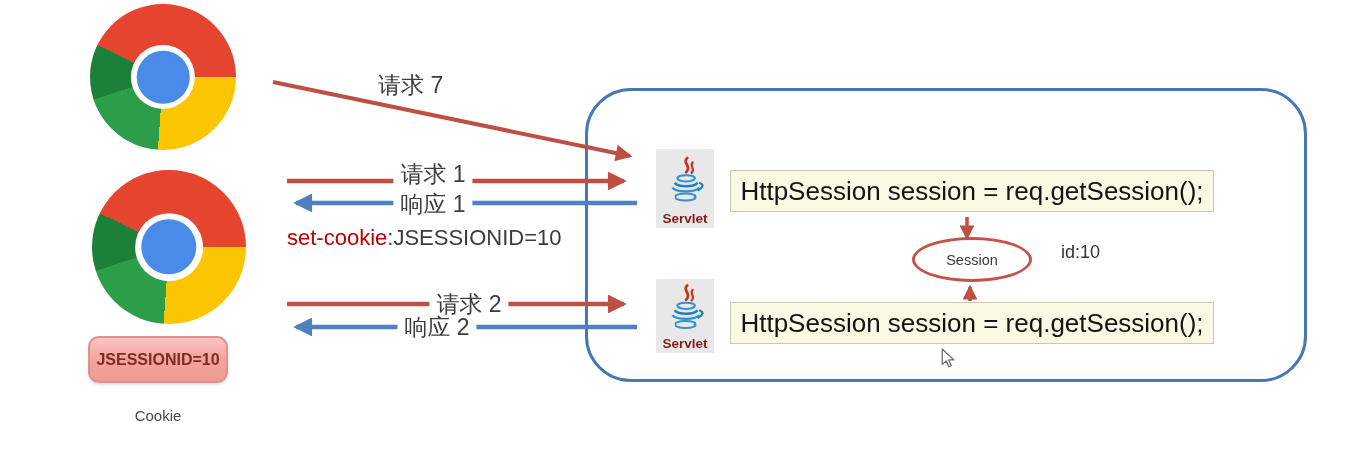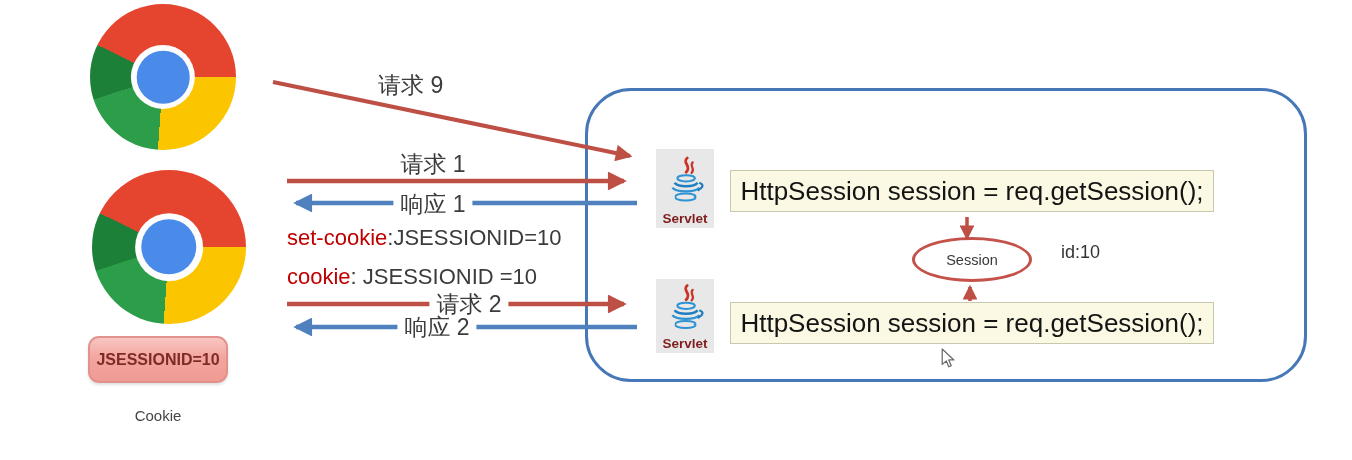--- a/index.html
+++ b/index.html
@@ -55,21 +55,21 @@
   #cookie-caption{left:88px;top:407px;width:140px;text-align:center;font-size:15px;
     color:#454545;z-index:1;}
 
   
   #arrow-layer{left:0;top:0;width:1352px;height:460px;z-index:2;pointer-events:none;}
 
   
   .flow-label{z-index:3;font-size:23px;color:#3c3c3c;white-space:nowrap;line-height:22px;}
   .on-line{transform:translate(-50%,-50%);background:#ffffff;padding:0 7px;}
   #label-request3{left:378px;top:74px;}
-  #label-request1{left:433px;top:164px;text-align:center;}
+  #label-request1{left:433px;top:174px;text-align:center;}
   #label-response1{left:433px;top:204px;}
   #label-request2{left:437px;top:304px;margin-left:32px;}
   #label-response2{left:437px;top:327px;}
 
   
   .hdr-line{z-index:3;font-size:22px;font-weight:500;white-space:nowrap;}
   #set-cookie-line{left:287px;top:225px;}
   #cookie-line{left:287px;top:264px;}
   .hdr-key{color:#c00000;}
   .hdr-rest{color:#3b3b3b;}
@@ -150,30 +150,27 @@
     </defs>
     <line x1="273" y1="82" x2="630" y2="156" stroke="#be4f44" stroke-width="4" marker-end="url(#head-red)"></line>
     <line x1="287" y1="181" x2="624" y2="181" stroke="#be4f44" stroke-width="4.5" marker-end="url(#head-red)"></line>
     <line x1="637" y1="203" x2="296" y2="203" stroke="#4e81bd" stroke-width="4.5" marker-end="url(#head-blue)"></line>
     <line x1="287" y1="304" x2="624" y2="304" stroke="#be4f44" stroke-width="4.5" marker-end="url(#head-red)"></line>
     <line x1="637" y1="327" x2="296" y2="327" stroke="#4e81bd" stroke-width="4.5" marker-end="url(#head-blue)"></line>
     <line x1="967" y1="217" x2="967" y2="238" stroke="#be4f44" stroke-width="3.5" marker-end="url(#head-red)"></line>
     <line x1="970" y1="301" x2="970" y2="287" stroke="#be4f44" stroke-width="3.5" marker-end="url(#head-red)"></line>
   </svg>
 
-  <div id="label-request3" class="abs flow-label">请求 9</div>
+  <div id="label-request3" class="abs flow-label">请求 7</div>
   <div id="label-request1" class="abs flow-label on-line">请求 1</div>
   <div id="label-response1" class="abs flow-label on-line">响应 1</div>
   <div id="label-request2" class="abs flow-label on-line">请求 2</div>
   <div id="label-response2" class="abs flow-label on-line">响应 2</div>
 
   <div id="set-cookie-line" class="abs hdr-line">
     <span class="hdr-key">set-cookie</span><span class="hdr-rest">:JSESSIONID=10</span>
-  </div>
-  <div id="cookie-line" class="abs hdr-line">
-    <span class="hdr-key">cookie</span><span class="hdr-rest">: JSESSIONID =10</span>
   </div>
 
   <svg id="mouse-cursor" class="abs" viewBox="0 0 14 20">
     <path d="M1.5,1 L1.5,15.6 L5.4,12.4 L7.7,17.9 L10.1,16.8 L7.7,11.4 L12.6,11.4 Z" fill="#ffffff" stroke="#6b6b6b" stroke-width="1.2" stroke-linejoin="round"></path>
   </svg>
 
 </div>
 
 </body></html>

